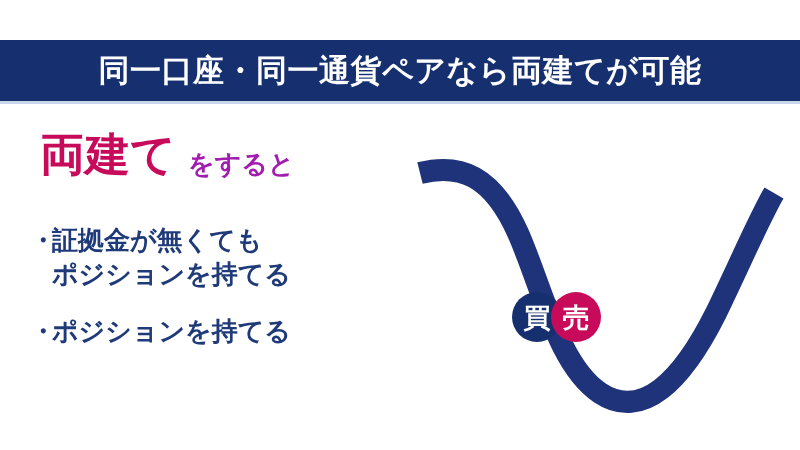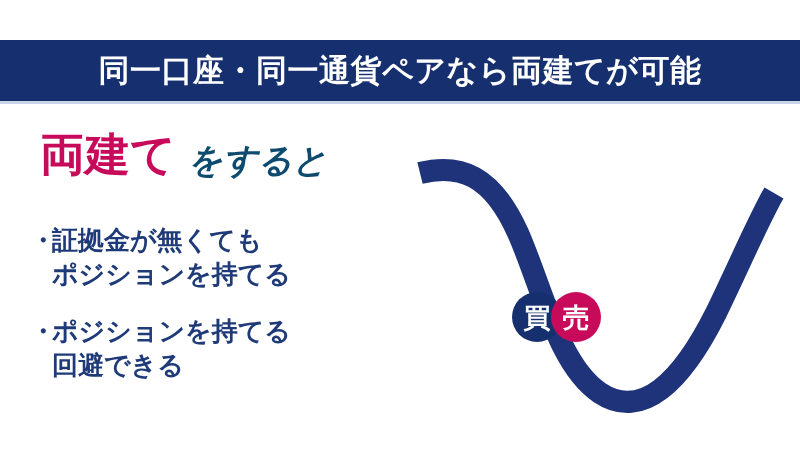--- a/index.html
+++ b/index.html
@@ -77,27 +77,26 @@
     white-space: nowrap;
   }
   .lead-strong {
     color: #c80a5a;
     font-size: 45px;
     font-weight: bold;
     line-height: 1;
     letter-spacing: 0px;
   }
   .lead-tail {
-    color: #0c4a6e;
-    font-size: 34px;
+    color: #a21caf;
+    font-size: 26px;
     font-weight: bold;
     line-height: 1;
     margin-left: 12px;
     letter-spacing: 0px;
-    font-style: italic;
   }
 
   .bullets {
     position: absolute;
     left: 30px;
     top: 183px;
     width: 350px;
   }
   .bullet-item {
     display: block;
@@ -195,21 +194,20 @@
           <span class="bullet-line">ポジションを持てる</span>
         </span>
       </div>
     </div>
 
     <div class="bullet-item">
       <div class="bullet-row">
         <span class="bullet-mark">・</span>
         <span class="bullet-lines">
           <span class="bullet-line">ポジションを持てる</span>
-          <span class="bullet-line">回避できる</span>
         </span>
       </div>
     </div>
 
   </div>
 
   <div class="wave-wrap">
     <svg class="wave-svg" viewBox="0 0 400 290" xmlns="http://www.w3.org/2000/svg">
       <path id="wave-path" fill="none" stroke="#1e3379" stroke-width="22" stroke-linecap="butt" stroke-linejoin="round" d="M 20 28 C 60 18 92 30 118 88 C 142 142 158 220 200 248 C 242 276 282 236 316 168 C 342 114 360 72 374 48"></path>
     </svg>

